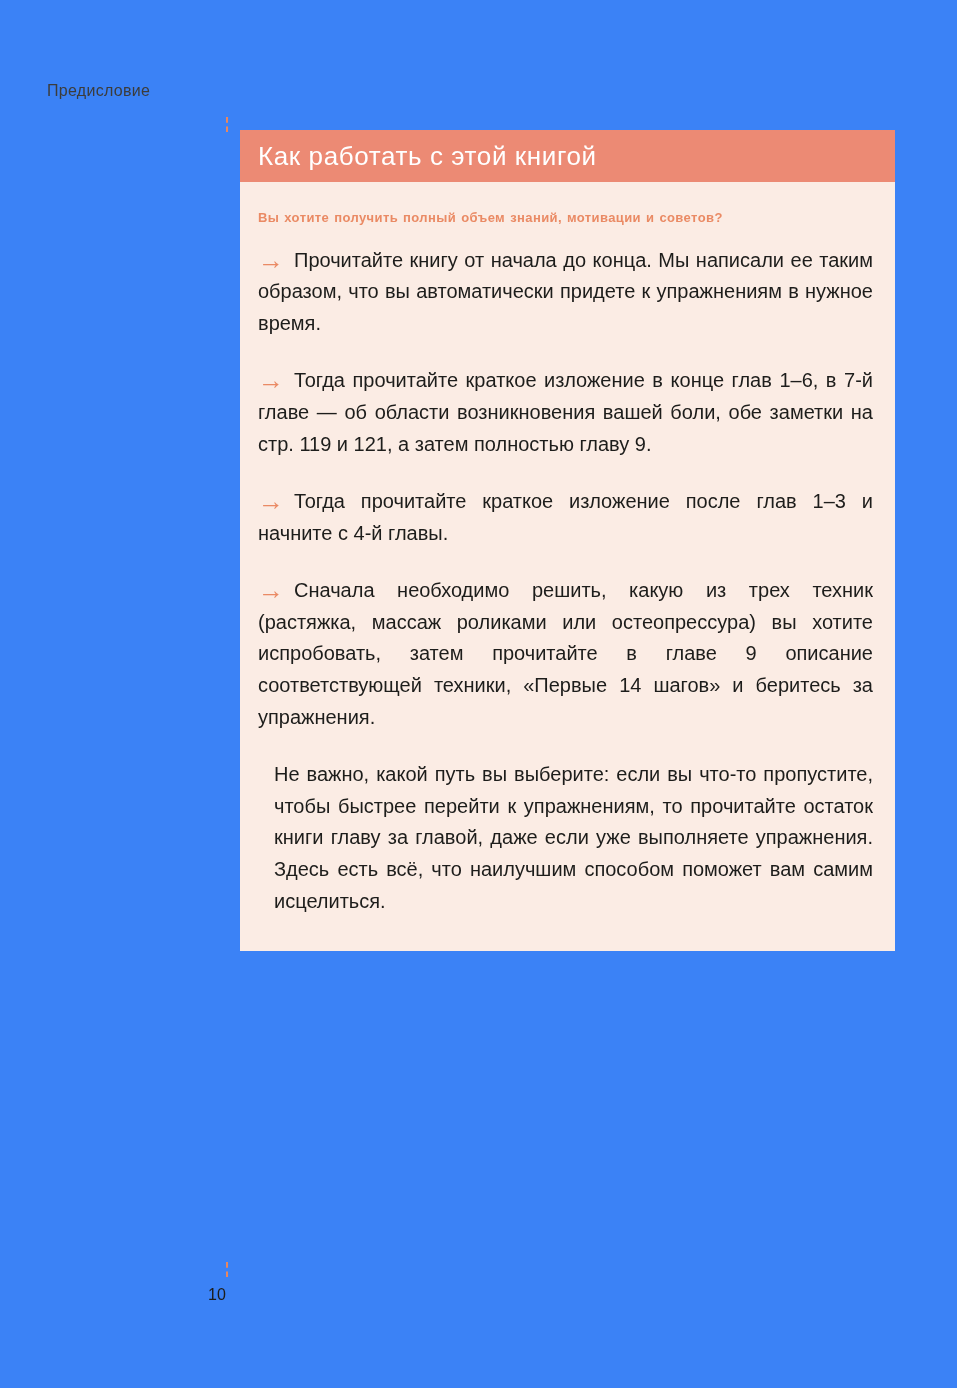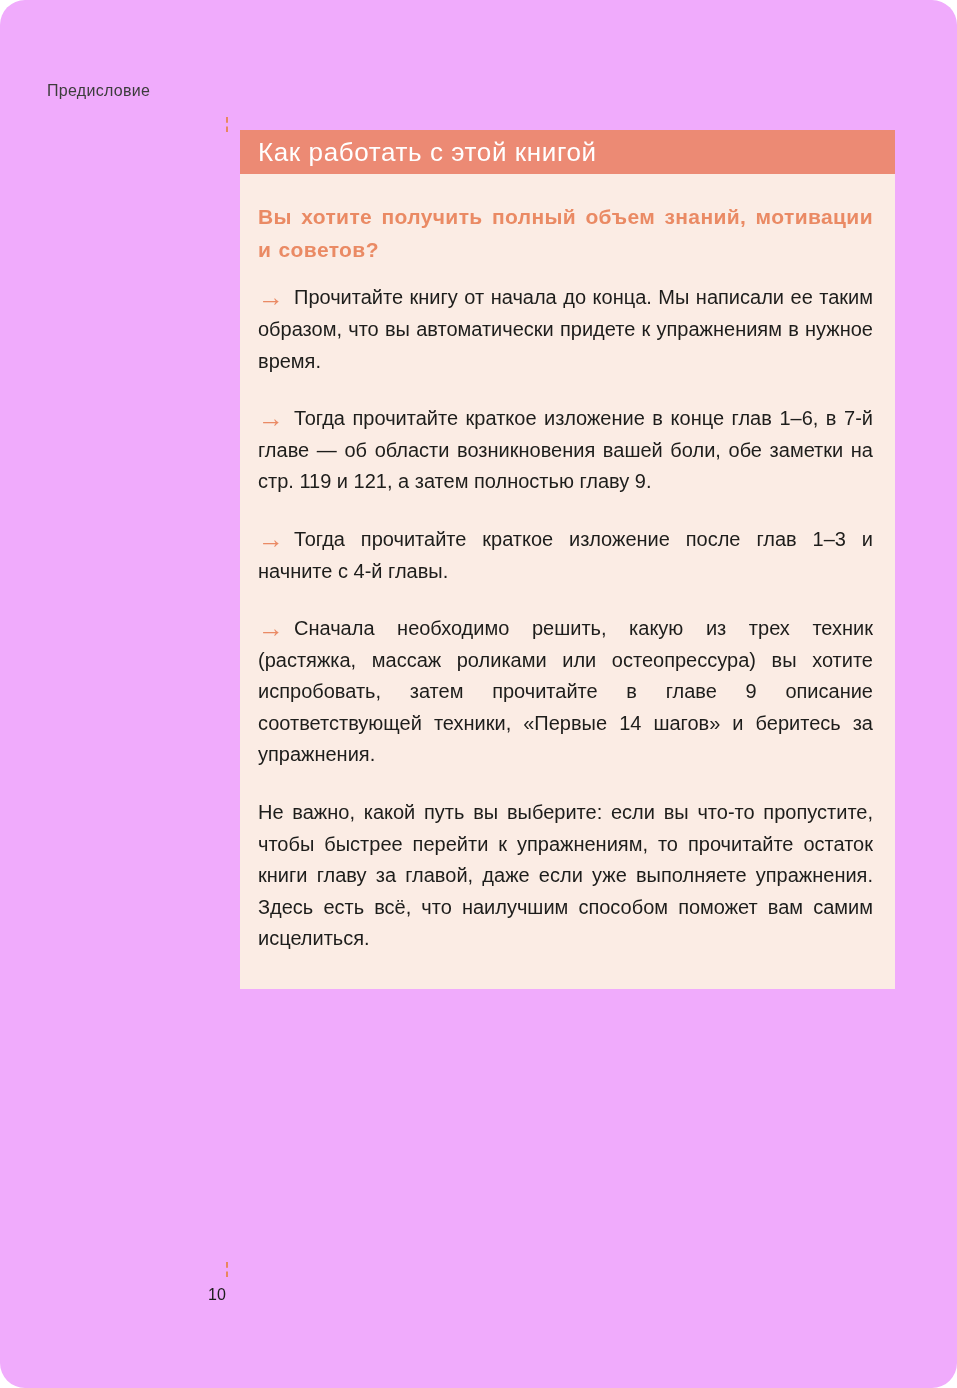--- a/index.html
+++ b/index.html
@@ -1,23 +1,22 @@
 <!DOCTYPE html>
 <html><head>
   <meta charset="utf-8">
   <style>
     html, body { margin: 0; padding: 0; background: #ffffff; }
     .page {
       position: relative;
       width: 957px;
       height: 1388px;
-      background: #f0abfc;
+      background: #3b82f6;
       overflow: hidden;
       font-family: "Liberation Sans", sans-serif;
-      border-radius: 25px;
     }
     .running-head {
       position: absolute;
       left: 47px;
       top: 82px;
       font-size: 16px;
       color: #3c3c3b;
       letter-spacing: 0.3px;
     }
     .crop-mark {
@@ -30,57 +29,57 @@
     .crop-mark.top { top: 117px; }
     .crop-mark.bottom { top: 1262px; }
     .panel {
       position: absolute;
       left: 240px;
       top: 130px;
       width: 655px;
     }
     .panel-title-bar {
       background: #ec8a74;
-      height: 44px;
+      height: 52px;
       display: flex;
       align-items: center;
       padding-left: 18px;
       box-sizing: border-box;
     }
     .panel-title {
       margin: 0;
       color: #ffffff;
       font-size: 26px;
       font-weight: 400;
       letter-spacing: 0.6px;
     }
     .panel-body {
       background: #fbece4;
       padding: 26px 22px 34px 18px;
       box-sizing: border-box;
     }
     .question {
       color: #ea8a64;
       font-weight: 700;
-      font-size: 21px;
+      font-size: 13px;
       line-height: 1.58;
       text-align: justify;
       letter-spacing: 0.4px;
       word-spacing: 1px;
       margin: 26px 0 16px 0;
     }
     .question:first-child { margin-top: 0; }
     .answer, .plain {
       color: #1d1d1b;
       font-size: 20px;
       line-height: 1.58;
       text-align: justify;
       margin: 16px 0 26px 0;
     }
-    .plain:last-child { margin-bottom: 0; }
+    .plain:last-child { margin-bottom: 0; margin-left: 16px; }
     .arrow {
       color: #ea8a64;
       font-size: 26px;
       line-height: 1;
       margin-right: 10px;
       vertical-align: -2px;
       font-weight: 400;
     }
     .page-number {
       position: absolute;

